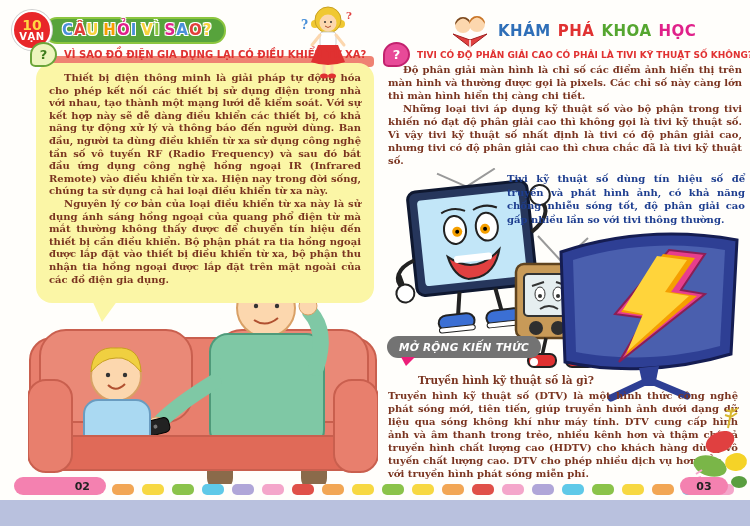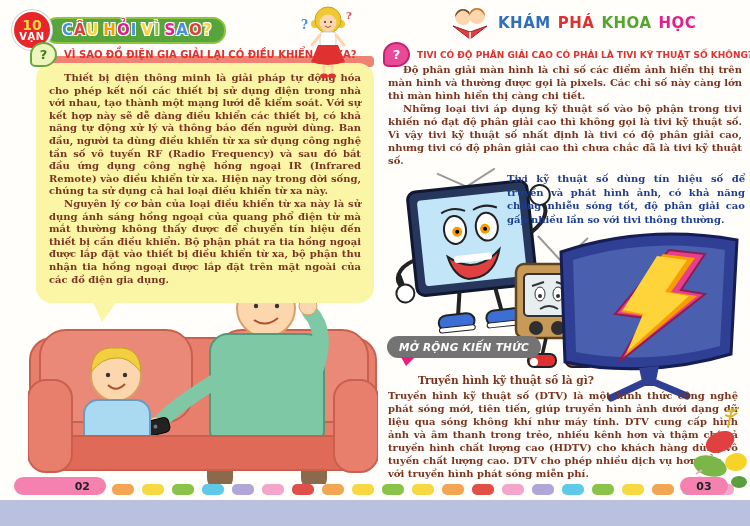--- a/index.html
+++ b/index.html
@@ -10,21 +10,21 @@
   .logo-circle{width:36px;height:36px;border-radius:50%;background:#e8262a;border:2px solid #fff;
     box-shadow:0 0 0 1px #d0d0d0;display:flex;flex-direction:column;align-items:center;justify-content:center;
     font-family:"DejaVu Sans",sans-serif;z-index:2;}
   .logo-circle .l10{color:#ffd country42;color:#ffd742;font-weight:bold;font-size:14px;line-height:13px;}
   .logo-circle .lvan{color:#fff;font-weight:bold;font-size:10px;line-height:9px;letter-spacing:.5px;}
   .logo-pill{margin-left:-8px;background:#57a33c;border:2px solid #8cc63f;border-radius:13px;
     padding:2px 12px 3px 16px;font-family:"DejaVu Sans",sans-serif;font-weight:bold;font-size:15px;
     letter-spacing:1px;white-space:nowrap;}
   .logo-pill span{text-shadow:-1px -1px 0 #fff,1px -1px 0 #fff,-1px 1px 0 #fff,1px 1px 0 #fff;}
   .logo-pill .sp{display:inline-block;width:4px;}
-  .kham{position:absolute;left:450px;top:6px;display:flex;align-items:center;gap:8px;z-index:4;}
+  .kham{position:absolute;left:450px;top:14px;display:flex;align-items:center;gap:8px;z-index:4;}
   .kham-title{font-family:"DejaVu Sans",sans-serif;font-weight:bold;font-size:15px;letter-spacing:.5px;white-space:nowrap;}
   .kham-title .kw{margin-right:7px;}
   
   .q-row{position:absolute;display:flex;align-items:center;gap:7px;z-index:4;}
   .q-row.lq{left:30px;top:42px;width:330px;}
   .q-row.rq{left:383px;top:42px;width:362px;}
   .q-icon{flex:0 0 auto;width:23px;height:21px;border-radius:50% 50% 50% 20%;display:flex;align-items:center;
     justify-content:center;font-family:"DejaVu Sans",sans-serif;font-weight:bold;font-size:13px;}
   .q-icon.green{background:#edf5bd;border:2px solid #6aa53a;color:#3f7d1e;}
   .q-icon.pink{background:#e84a98;border:2px solid #c2226e;color:#fff;}
@@ -96,21 +96,21 @@
       <path d="M19,40 L39,40 L46,57 Q29,63 12,57 Z" fill="#e03131"></path>
       <path d="M25,60 L25,69 M33,60 L33,69" stroke="#fcd7ae" stroke-width="3"></path>
       <ellipse cx="25" cy="71" rx="4" ry="2.5" fill="#e03131"></ellipse>
         <ellipse cx="33" cy="71" rx="4" ry="2.5" fill="#e03131"></ellipse>
     </svg>
 
     <div class="q-row lq">
       <div class="q-icon green">
           <span>?</span>
         </div>
-      <div class="q-text">VÌ SAO ĐỒ ĐIỆN GIA GIẢI LẠI CÓ ĐIỀU KHIỂN TỪ XA?</div>
+      <div class="q-text">VÌ SAO ĐỒ ĐIỆN GIA DỤNG LẠI CÓ ĐIỀU KHIỂN TỪ XA?</div>
     </div>
 
     <div class="salmon-strip"></div>
 
     <div class="yellow-panel">
       <p>Thiết bị điện thông minh là giải pháp tự động hóa cho phép kết nối các thiết bị sử dụng điện trong nhà với nhau, tạo thành một mạng lưới dễ kiểm soát. Với sự kết hợp này sẽ dễ dàng điều khiển các thiết bị, có khả năng tự động xử lý và thông báo đến người dùng. Ban đầu, người ta dùng điều khiển từ xa sử dụng công nghệ tần số vô tuyến RF (Radio Frequency) và sau đó bắt đầu ứng dụng công nghệ hồng ngoại IR (Infrared Remote) vào điều khiển từ xa. Hiện nay trong đời sống, chúng ta sử dụng cả hai loại điều khiển từ xa này.</p>
       <p>Nguyên lý cơ bản của loại điều khiển từ xa này là sử dụng ánh sáng hồng ngoại của quang phổ điện từ mà mắt thường không thấy được để chuyển tín hiệu đến thiết bị cần điều khiển. Bộ phận phát ra tia hồng ngoại được lắp đặt vào thiết bị điều khiển từ xa, bộ phận thu nhận tia hồng ngoại được lắp đặt trên mặt ngoài của các đồ điện gia dụng.</p>
     </div>
     <div class="bubble-tail"></div>
 

